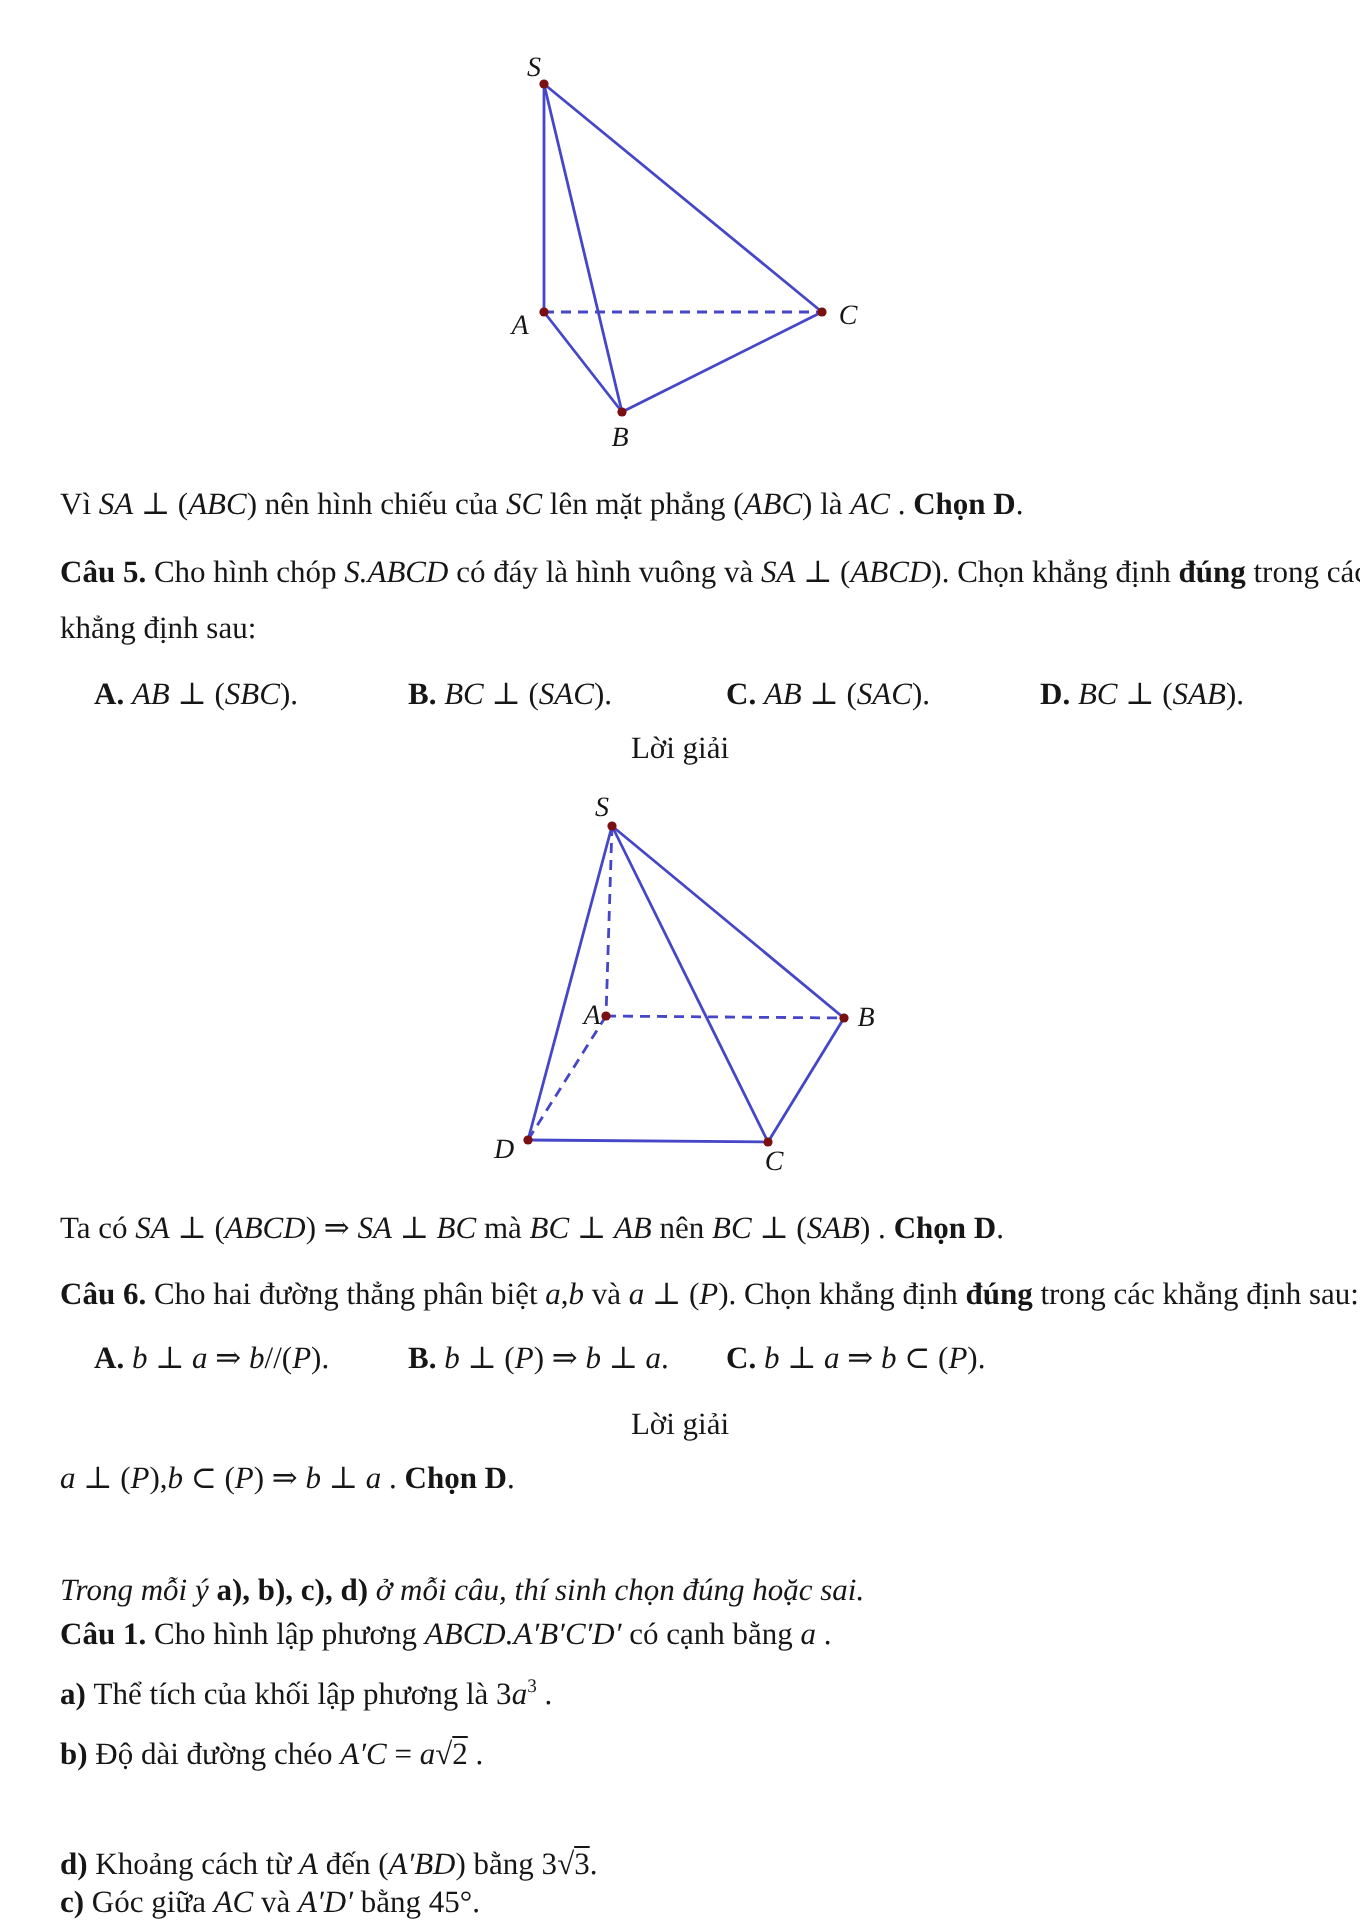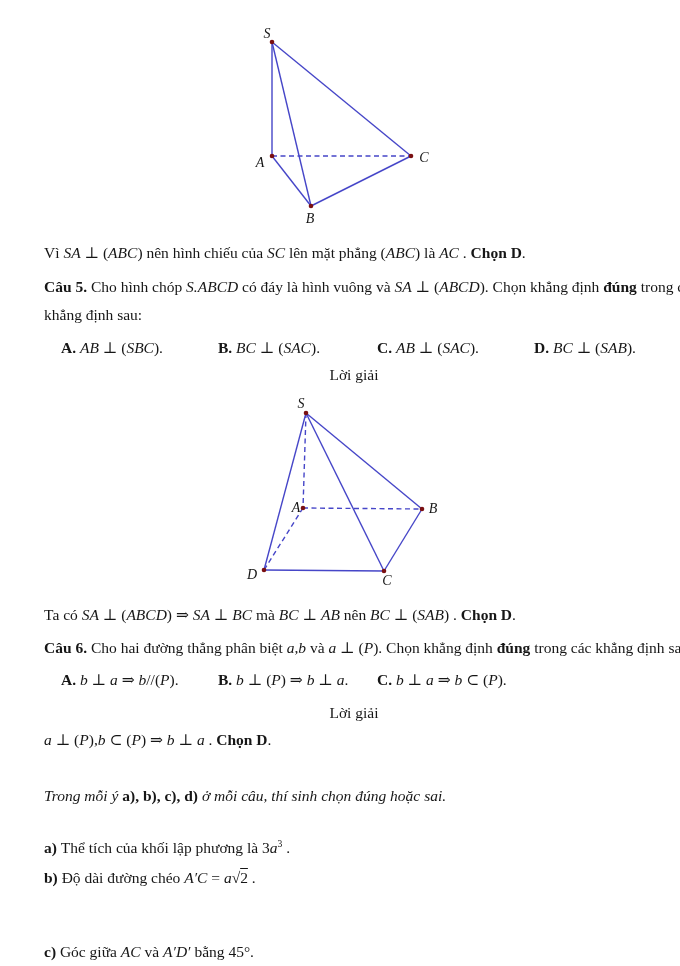--- a/index.html
+++ b/index.html
@@ -1,20 +1,20 @@
 <!DOCTYPE html>
 <html><head>
 <meta charset="utf-8">
 <style>
   html,body{margin:0;padding:0;background:#ffffff;}
   .page{
     position:relative;width:680px;height:966px;background:#ffffff;overflow:hidden;
     font-family:"Liberation Serif","DejaVu Serif",serif;font-size:15.5px;color:#161616;
   }
-  .line{position:absolute;left:30px;white-space:nowrap;line-height:20px;margin-left:14px;}
+  .line{position:absolute;left:30px;white-space:nowrap;line-height:20px;}
   .center{left:0;width:680px;text-align:center;}
   .bold{font-weight:normal;}
   .optrow{height:20px;width:650px;text-align:right;}
   .opt{position:absolute;top:0;white-space:nowrap;}
   .o1{left:17px}.o2{left:174px}.o3{left:333px}.o4{left:490px}
   .t-r{font-style:normal;}
   .t-i{font-style:italic;}
   .t-b{font-weight:bold;}
   .t-sup{vertical-align:super;font-size:0.62em;line-height:0;}
   .t-rad{text-decoration:overline;}
@@ -94,17 +94,19 @@
 
   <div class="line optrow" style="top:670px">
     <span class="opt o1"><span class="t-b">A. </span><span class="t-i">b</span><span class="t-r"> ⊥ </span><span class="t-i">a</span><span class="t-r"> ⇒ </span><span class="t-i">b</span><span class="t-r">//(</span><span class="t-i">P</span><span class="t-r">).</span></span>
     <span class="opt o2"><span class="t-b">B. </span><span class="t-i">b</span><span class="t-r"> ⊥ (</span><span class="t-i">P</span><span class="t-r">) ⇒ </span><span class="t-i">b</span><span class="t-r"> ⊥ </span><span class="t-i">a</span><span class="t-r">.</span></span>
     <span class="opt o3"><span class="t-b">C. </span><span class="t-i">b</span><span class="t-r"> ⊥ </span><span class="t-i">a</span><span class="t-r"> ⇒ </span><span class="t-i">b</span><span class="t-r"> ⊂ (</span><span class="t-i">P</span><span class="t-r">).</span></span>
   </div>
 
   <div class="line center bold" style="top:703px">Lời giải</div>
   <div class="line" style="top:730px"><span class="t-i">a</span><span class="t-r"> ⊥ (</span><span class="t-i">P</span><span class="t-r">),</span><span class="t-i">b</span><span class="t-r"> ⊂ (</span><span class="t-i">P</span><span class="t-r">) ⇒ </span><span class="t-i">b</span><span class="t-r"> ⊥ </span><span class="t-i">a</span><span class="t-r"> . </span><span class="t-b">Chọn D</span><span class="t-r">.</span></div>
   <div class="line" style="top:786px"><span class="t-i">Trong mỗi ý </span><span class="t-b">a), b), c), d)</span><span class="t-i"> ở mỗi câu, thí sinh chọn đúng hoặc sai.</span></div>
+  <div class="line" style="top:808px"><span class="t-b">Câu 1. </span><span class="t-r">Cho hình lập phương </span><span class="t-i">ABCD.A′B′C′D′</span><span class="t-r"> có cạnh bằng </span><span class="t-i">a</span><span class="t-r"> .</span></div>
   <div class="line" style="top:838px"><span class="t-b">a) </span><span class="t-r">Thể tích của khối lập phương là 3</span><span class="t-i">a</span><span class="t-sup">3</span><span class="t-r"> .</span></div>
   <div class="line" style="top:868px"><span class="t-b">b) </span><span class="t-r">Độ dài đường chéo </span><span class="t-i">A′C</span><span class="t-r"> = </span><span class="t-i">a</span><span class="t-r">√</span><span class="t-rad">2</span><span class="t-r"> .</span></div>
   <div class="line" style="top:942px"><span class="t-b">c) </span><span class="t-r">Góc giữa </span><span class="t-i">AC</span><span class="t-r"> và </span><span class="t-i">A′D′</span><span class="t-r"> bằng 45°.</span></div>
+  <div class="line" style="top:923px"><span class="t-b">d) </span><span class="t-r">Khoảng cách từ </span><span class="t-i">A</span><span class="t-r"> đến (</span><span class="t-i">A′BD</span><span class="t-r">) bằng 3</span><span class="t-r">√</span><span class="t-rad">3</span><span class="t-r">.</span></div>
 
 </div>
 
 </body></html>

